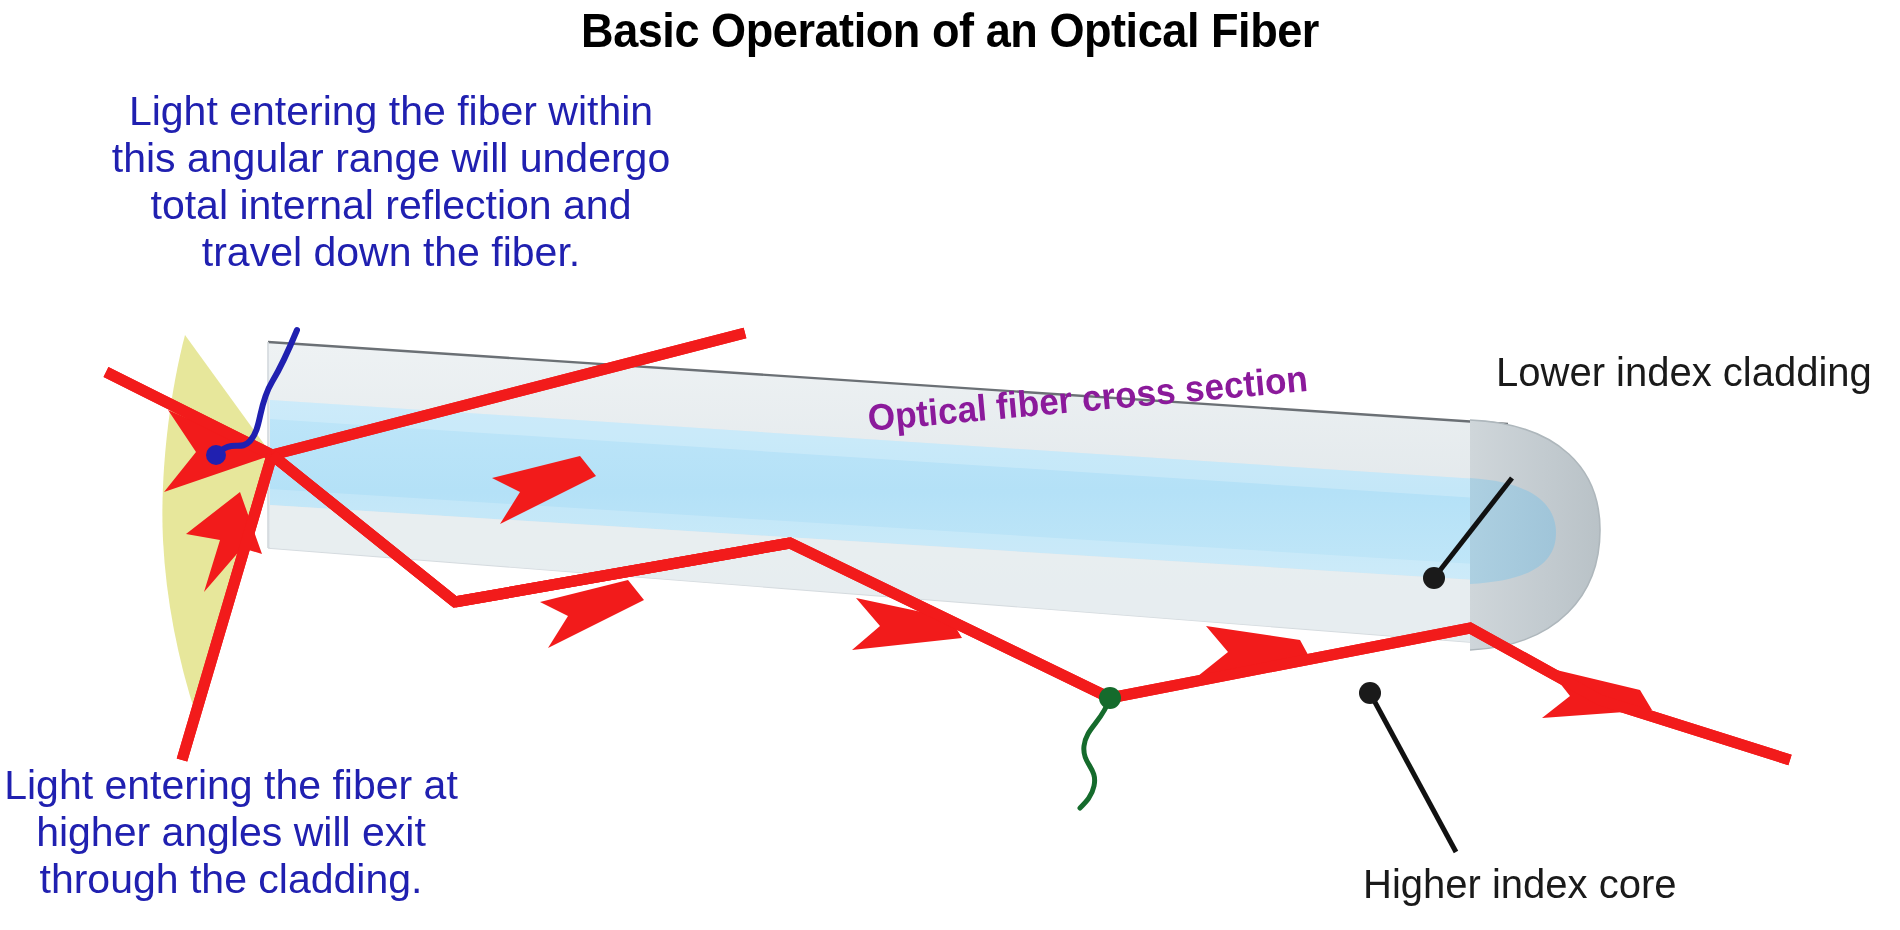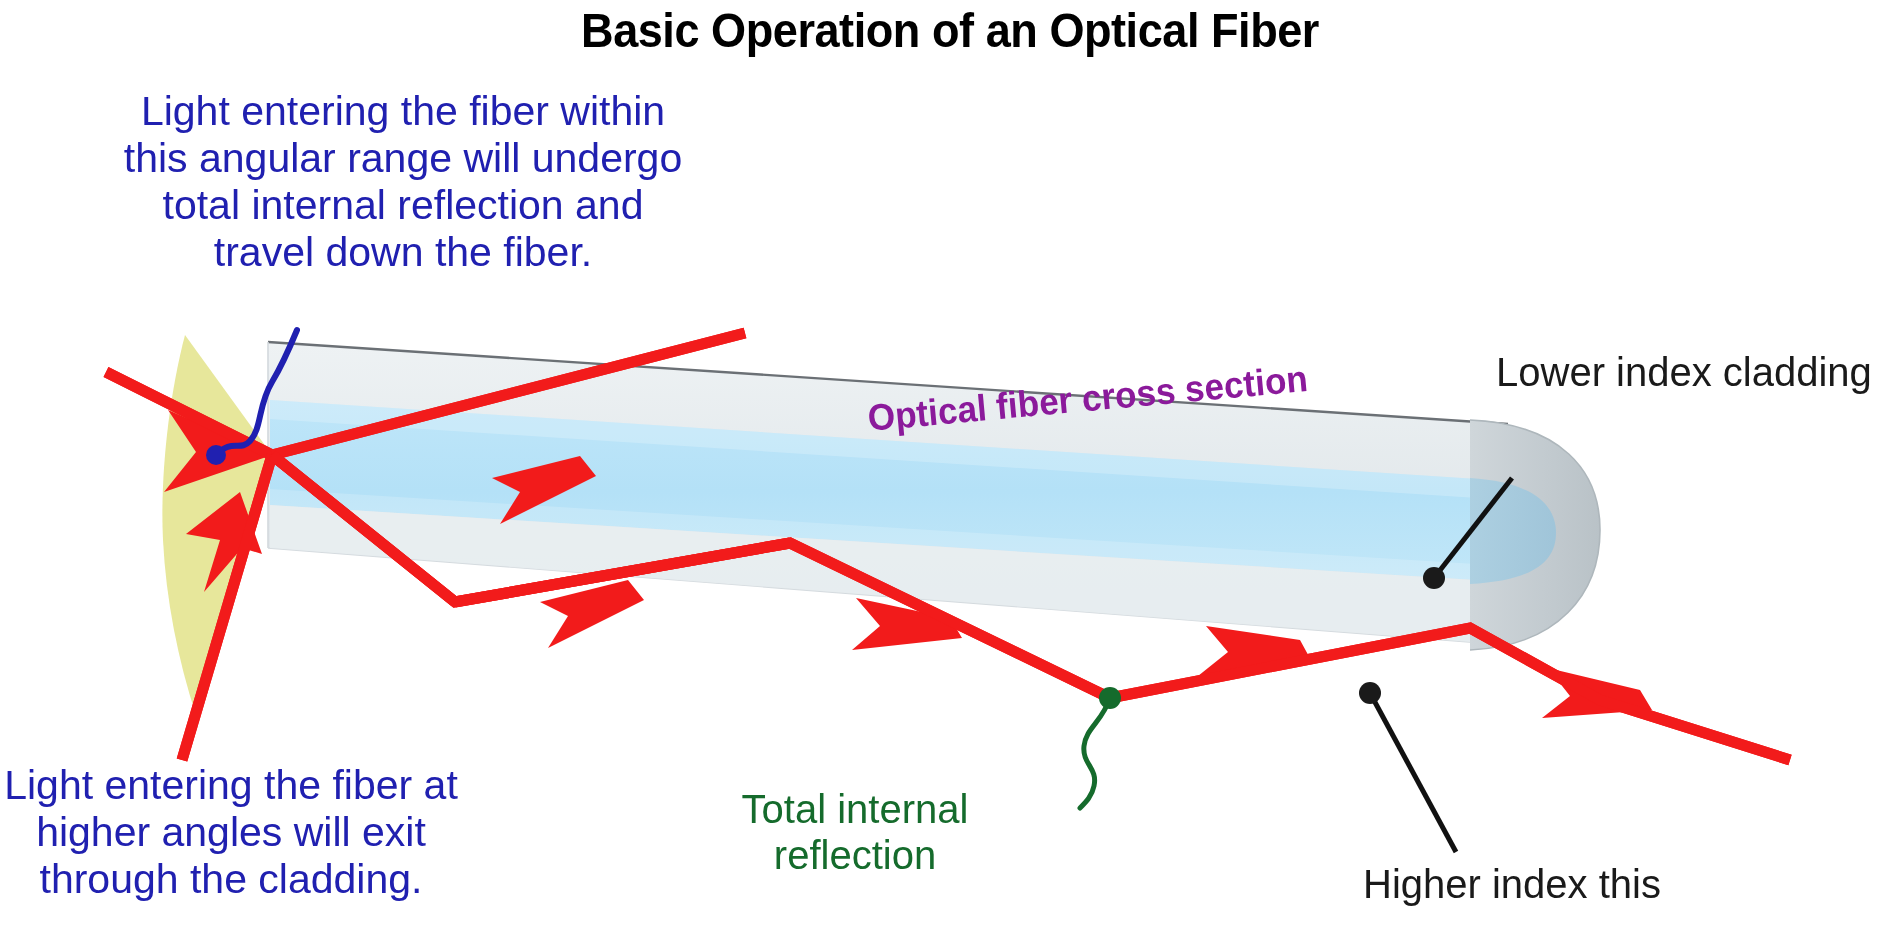--- a/index.html
+++ b/index.html
@@ -28,21 +28,21 @@
   }
 
   .note{
     position:absolute;
     color:#2020b0;
     font-size:41px;
     line-height:47px;
     white-space:pre-line;
   }
   .note-top{
-    left:108px;top:88px;width:590px;
+    left:96px;top:88px;width:590px;
     text-align:center;
   }
   .note-bottom{
     left:-4px;top:762px;width:470px;
     text-align:center;
   }
 
   .label-black{
     position:absolute;
     color:#1a1a1a;
@@ -221,18 +221,16 @@
 travel down the fiber.</div>
 
   <div class="note note-bottom">Light entering the fiber at
 higher angles will exit
 through the cladding.</div>
 
   <div class="label-purple">Optical fiber cross section</div>
 
   <div class="label-black label-cladding">Lower index cladding</div>
 
-  <div class="label-black label-core">Higher index this</div>
-
-  <div class="label-green label-tir">Total internal
-reflection</div>
+  <div class="label-black label-core">Higher index core</div>
+
 
 </div>
 
 </body></html>

